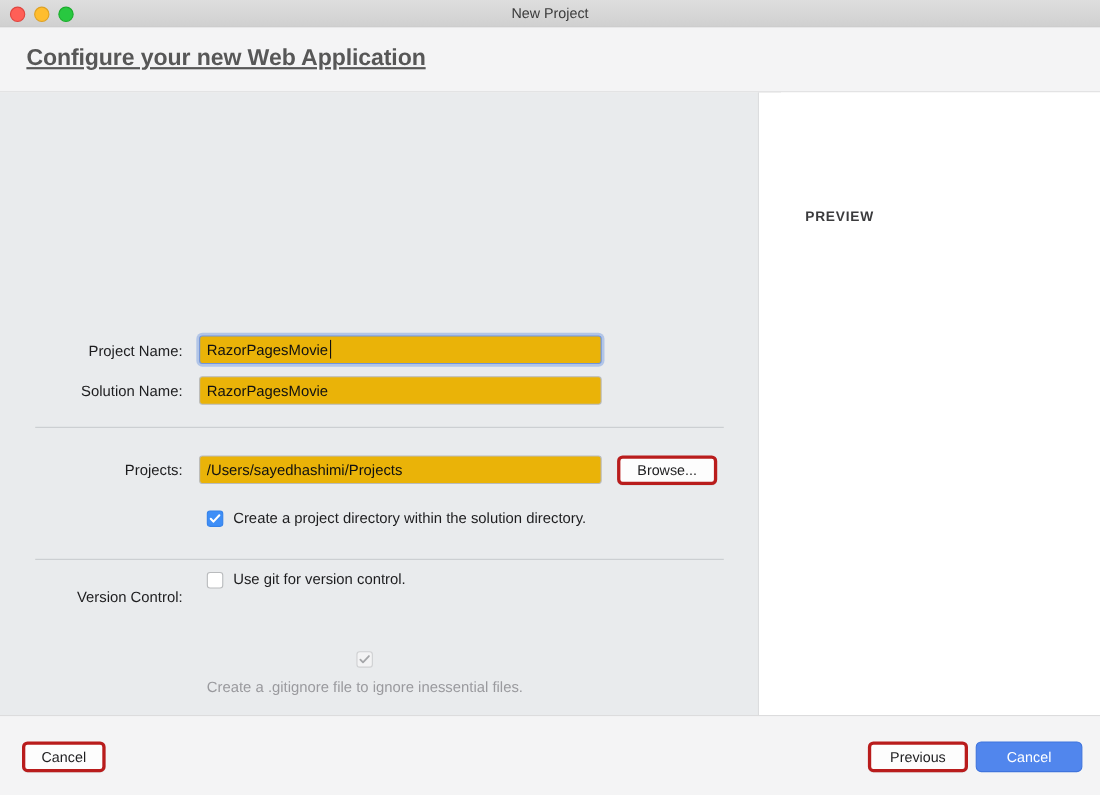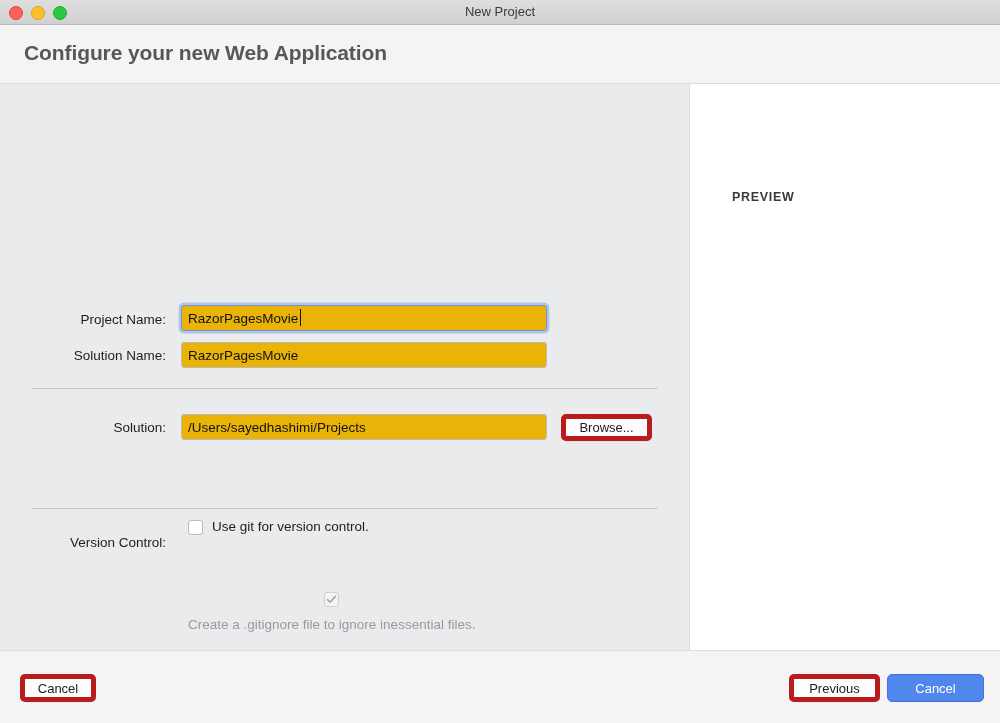--- a/index.html
+++ b/index.html
@@ -70,20 +70,21 @@
     border-bottom: 1px solid #dcdcdd;
     box-sizing: border-box;
   }
   #page-title {
     position: absolute;
     left: 24px; top: 16px;
     font-size: 21px;
     font-weight: bold;
     color: #575757;
     letter-spacing: -0.1px;
+    text-decoration: underline;
   }
 
   
   #body {
     position: absolute;
     left: 0; top: 84px;
     width: 1000px;
     height: 566px;
   }
   #form-pane {
@@ -155,21 +156,21 @@
   #sep-1 { top: 304px; }
   #sep-2 { top: 424px; }
 
   #row-location .field-label { left: 20px; top: 334px; }
   #location-input { left: 181px; top: 330px; width: 366px; }
 
   .pushbutton {
     position: absolute;
     box-sizing: border-box;
     background: #fdfdfd;
-    border: 5px solid #b91c1c;
+    border: 3px solid #b91c1c;
     border-radius: 5px;
     font-family: "Liberation Sans", sans-serif;
     font-size: 13px;
     color: #1d1d1f;
     box-shadow: 0 0.5px 0.5px rgba(0,0,0,0.07);
     cursor: default;
     padding: 0;
   }
   #browse-button {
     left: 561px; top: 330px;
@@ -291,25 +292,33 @@
       </div>
 
       <div id="row-solution-name">
         <div class="field-label">Solution Name:</div>
         <input id="solution-name-input" class="txtinput" type="text" value="RazorPagesMovie" style="">
       </div>
 
       <div class="separator" id="sep-1"></div>
 
       <div id="row-location">
-        <div class="field-label">Solution:</div>
+        <div class="field-label">Projects:</div>
         <input id="location-input" class="txtinput" type="text" value="/Users/sayedhashimi/Projects" style="">
         <button id="browse-button" class="pushbutton">Browse...</button>
       </div>
 
+      <div class="checkrow" id="row-projdir">
+        <span class="cbox on">
+          <svg width="13" height="13" viewBox="0 0 13 13">
+            <path d="M2.6 6.6 L5 9.2 L10.4 3.4" stroke="#ffffff" stroke-width="1.9" fill="none" stroke-linecap="round" stroke-linejoin="round"></path>
+          </svg>
+        </span>
+        <span class="check-label">Create a project directory within the solution directory.</span>
+      </div>
 
       <div class="separator" id="sep-2"></div>
 
       <div class="field-label" id="row-versioncontrol-label">Version Control:</div>
 
       <div class="checkrow" id="row-usegit">
         <span class="cbox off"></span>
         <span class="check-label">Use git for version control.</span>
       </div>
 

